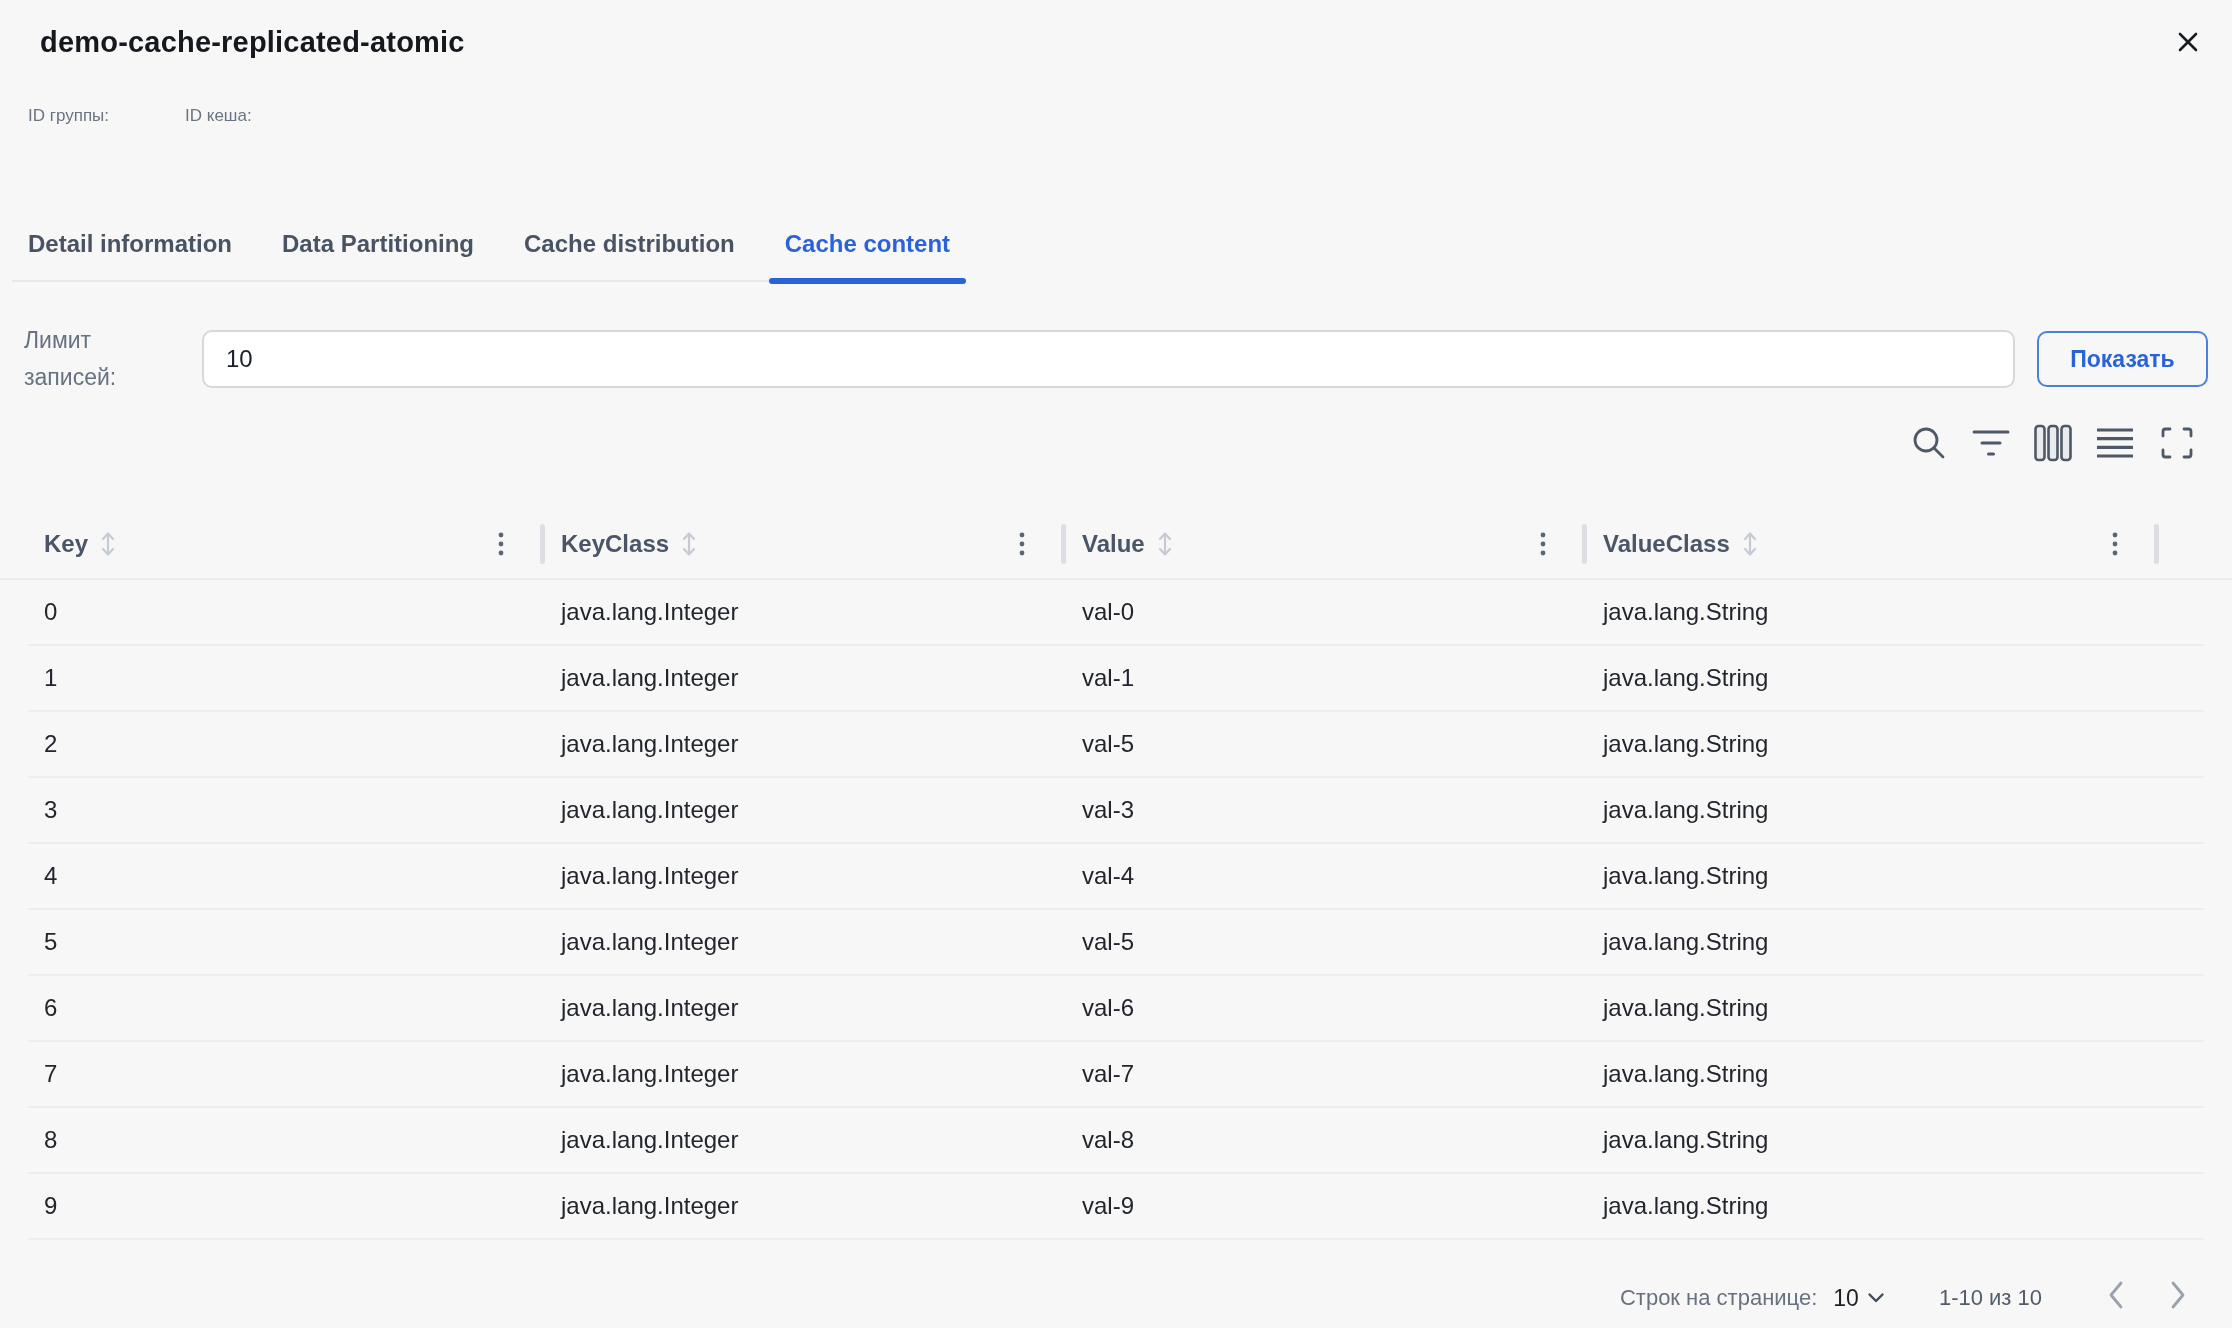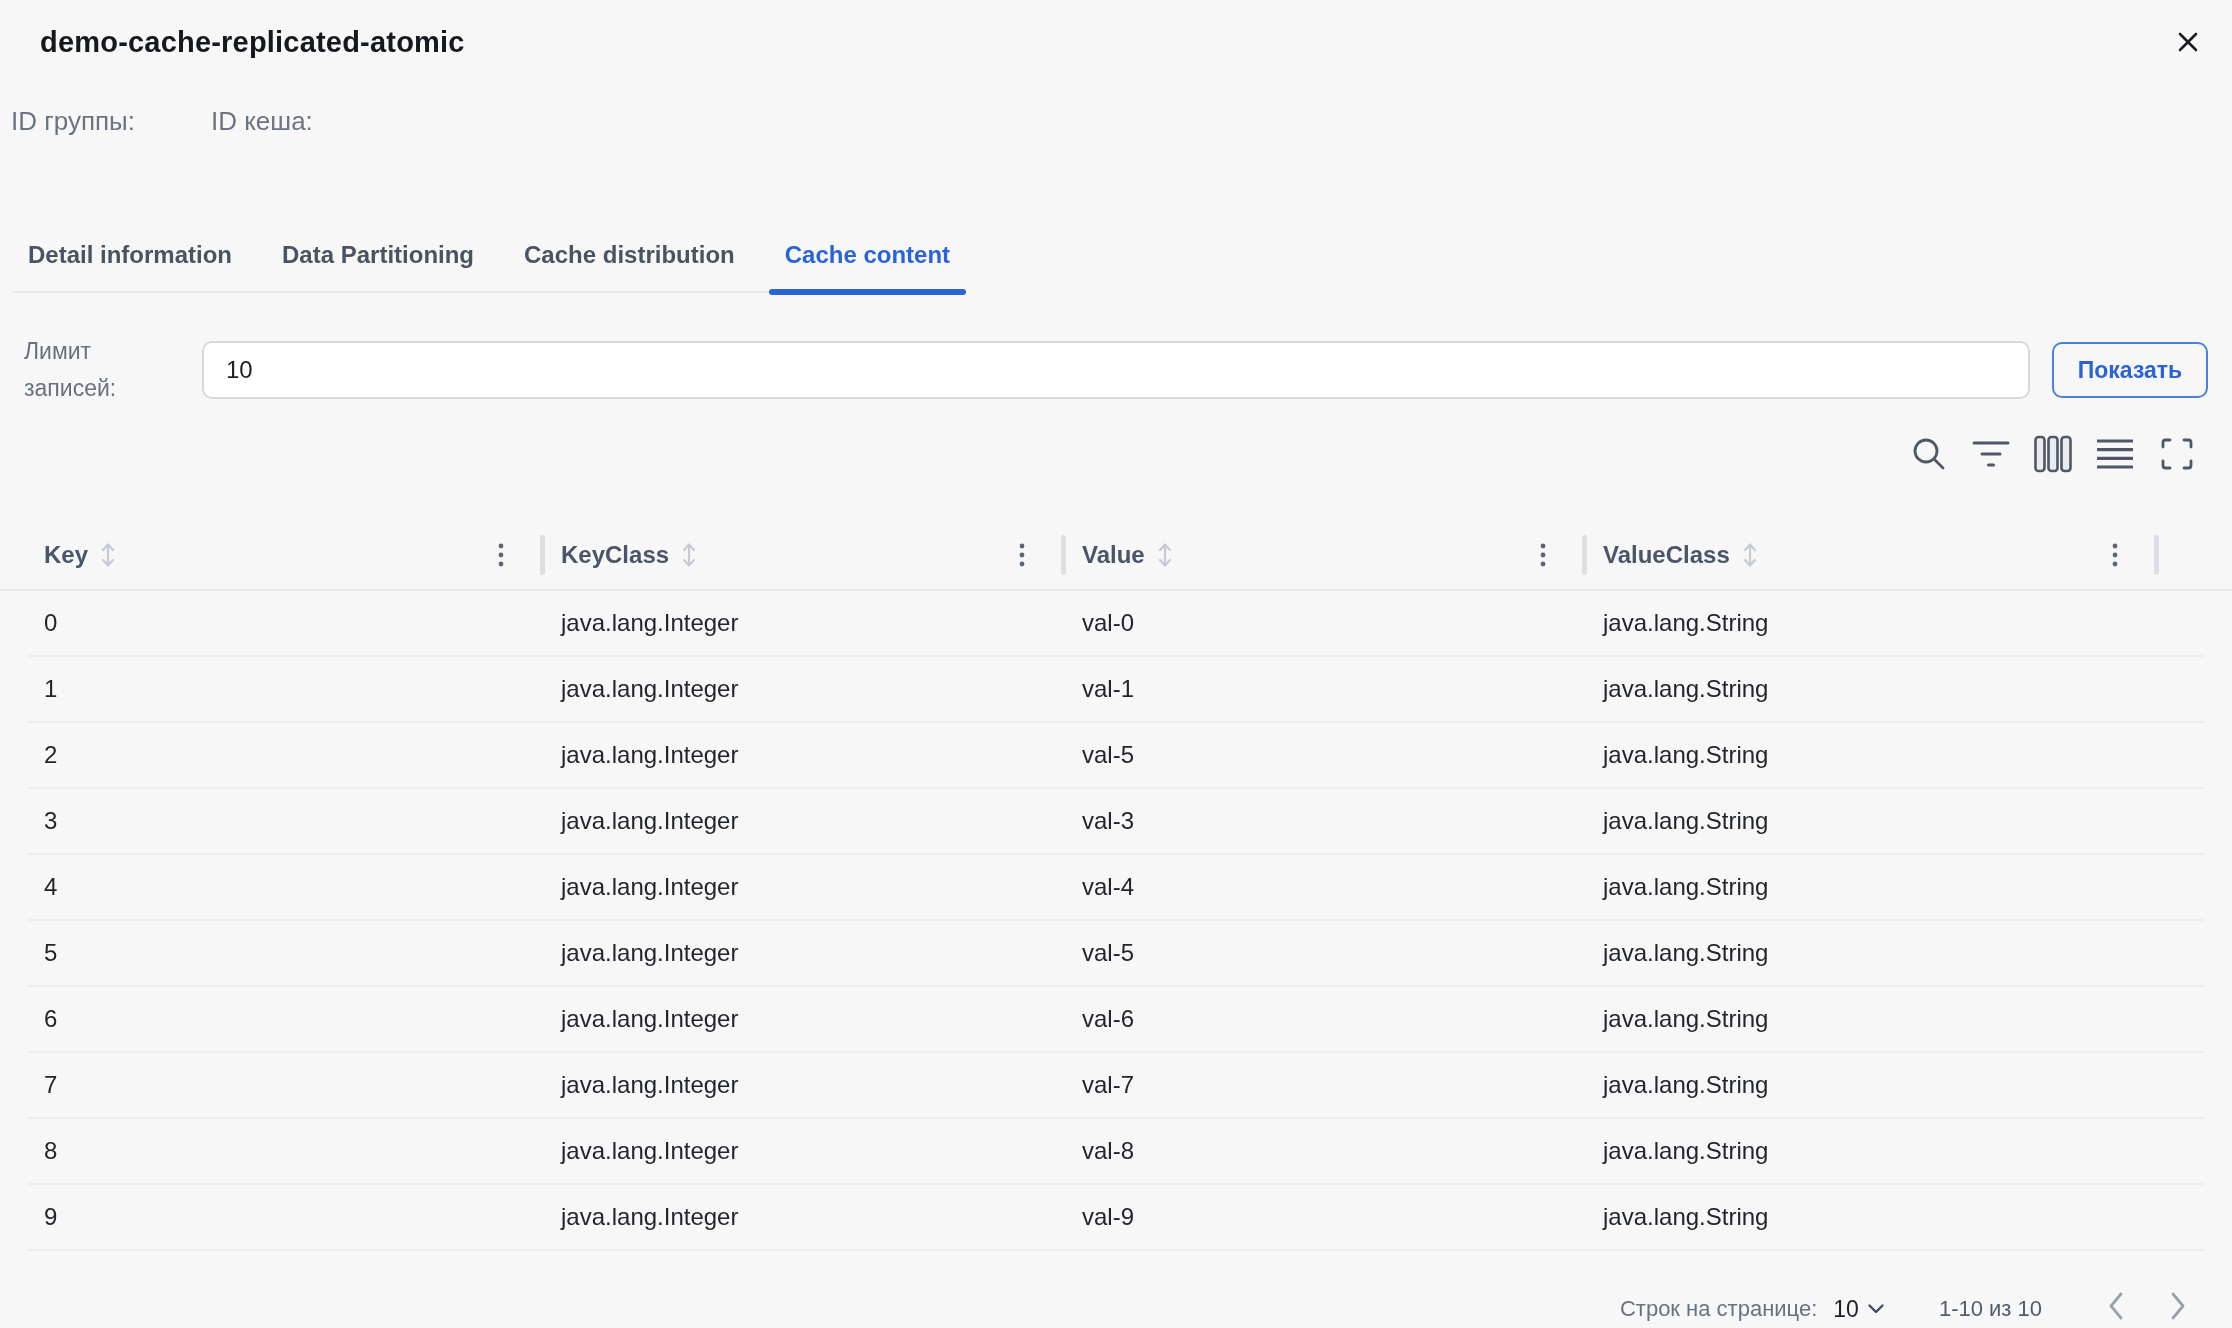--- a/index.html
+++ b/index.html
@@ -9,34 +9,34 @@
     font-family: "Liberation Sans", sans-serif;
     color: #22262c;
     overflow: hidden;
   }
   :root { --accent: #2a63d8; --slate: #4e5866; }
 
   .header { display: flex; justify-content: space-between; align-items: flex-start; padding: 26px 26px 0 40px; }
   .title { font-size: 29px; font-weight: 700; color: #15181d; letter-spacing: 0.2px; }
   .close-btn { width: 36px; height: 36px; display: flex; align-items: center; justify-content: center; cursor: pointer; margin-top: 0px; }
 
-  .meta { display: flex; padding-left: 11px; margin-top: 44px; font-size: 26px; color: #6a7482; }
+  .meta { display: flex; padding-left: 28px; margin-top: 44px; font-size: 17px; color: #6a7482; }
   .meta-item + .meta-item { margin-left: 76px; }
 
   .tabs-row { margin-top: 104px; padding-left: 12px; }
   .tabs { display: inline-flex; border-bottom: 2px solid #e8e9eb; }
   .tab { position: relative; padding: 0 16px 22px; font-size: 24px; font-weight: 700; color: #4a5362; cursor: pointer; white-space: nowrap; }
   .tab + .tab { margin-left: 18px; }
   .tab.active { color: var(--accent); }
   .tab.active::after { content: ""; position: absolute; left: 0; right: 0; bottom: -4px; height: 6px; border-radius: 3px; background: var(--accent); }
 
   .filter-row { display: flex; align-items: center; padding: 0 24px; margin-top: 40px; }
   .limit-label { width: 150px; min-width: 150px; font-size: 23px; line-height: 37px; color: #67717f; margin-right: 28px; }
   .limit-input { flex: 1; height: 58px; background: #ffffff; border: 2px solid #d6d8dd; border-radius: 10px; font-size: 24px; color: #1c2026; padding: 0 22px; outline: none; font-family: inherit; }
-  .show-btn { margin-left: 22px; width: 156px; height: 56px; border: 2px solid #4d80dc; border-radius: 10px; background: transparent; color: var(--accent); font-size: 23px; font-weight: 600; font-family: inherit; cursor: pointer; flex-shrink: 0; }
+  .show-btn { margin-left: 22px; width: 171px; height: 56px; border: 2px solid #4d80dc; border-radius: 10px; background: transparent; color: var(--accent); font-size: 23px; font-weight: 600; font-family: inherit; cursor: pointer; flex-shrink: 0; }
 
   .toolbar { display: flex; justify-content: flex-end; align-items: center; gap: 20px; padding-right: 34px; margin-top: 28px; height: 42px; }
   .tool-btn { width: 42px; height: 42px; display: flex; align-items: center; justify-content: center; cursor: pointer; }
 
   .table { margin-top: 44px; }
   .thead { display: flex; align-items: center; height: 70px; border-bottom: 2px solid #e9eaec; padding: 0 28px; }
   .th { display: flex; align-items: center; height: 100%; position: relative; padding-left: 16px; }
   .w0 { width: 517px; } .w1 { width: 521px; } .w2 { width: 521px; } .w3 { width: 572px; } .wstub { flex: 1; }
   .th-label { font-size: 24px; font-weight: 700; color: #4a5568; }
   .sort { margin-left: 10px; display: flex; cursor: pointer; }

